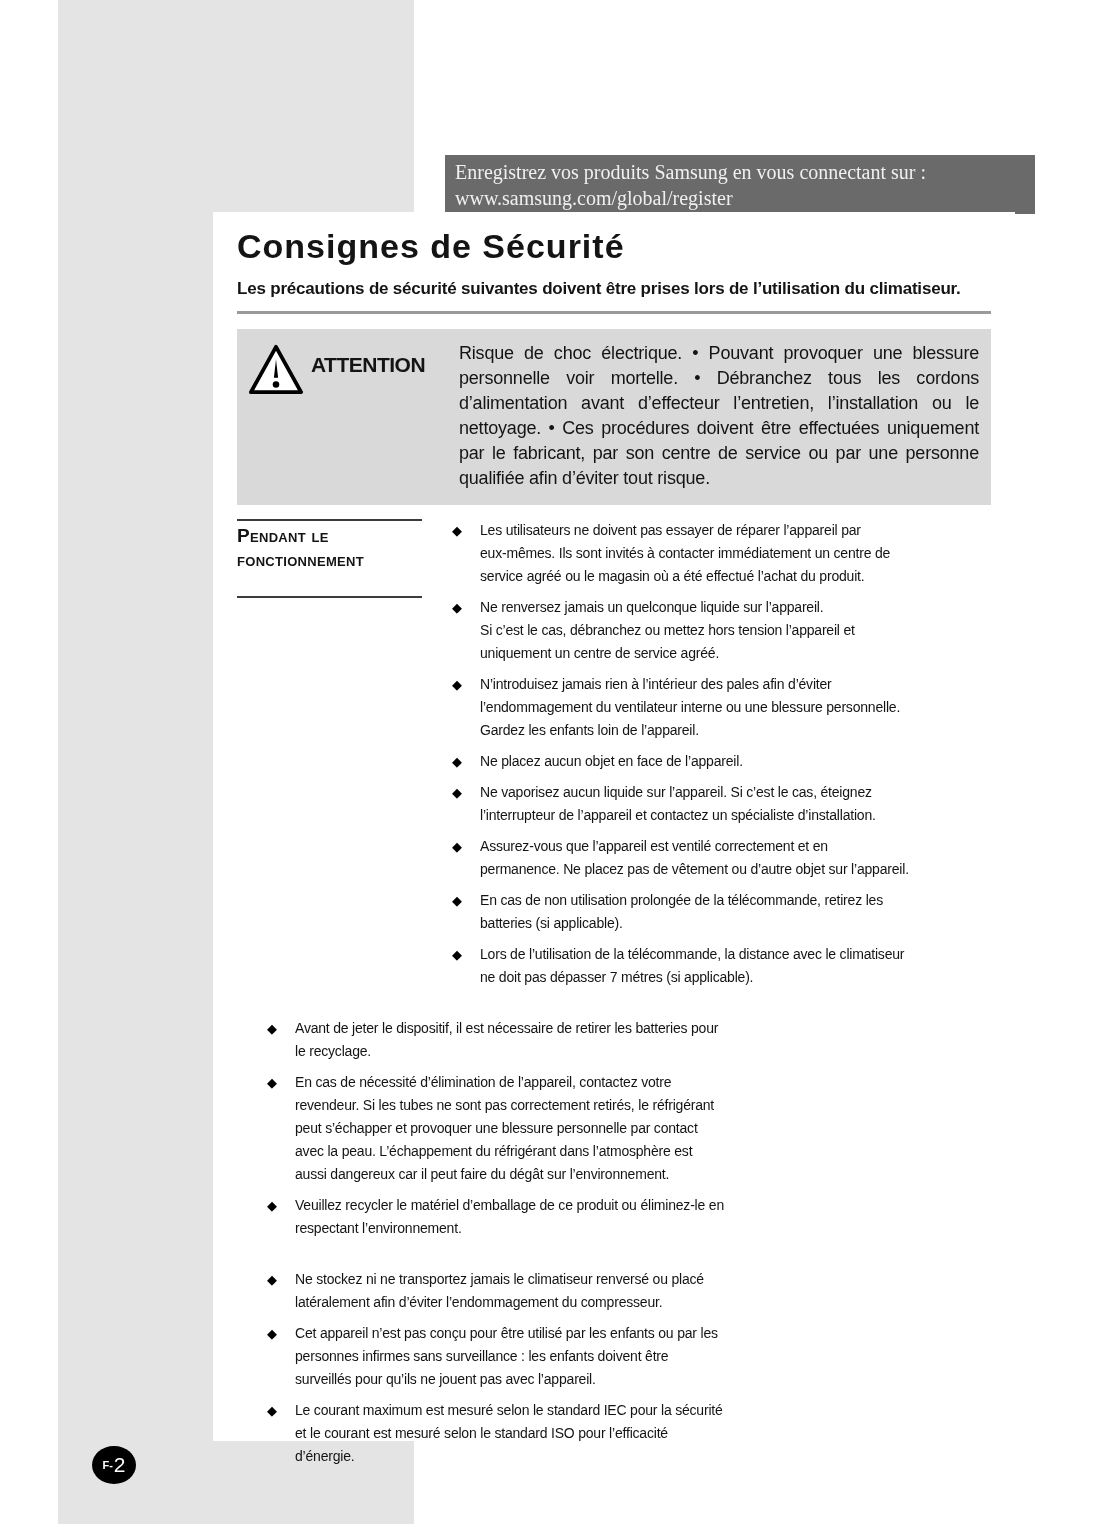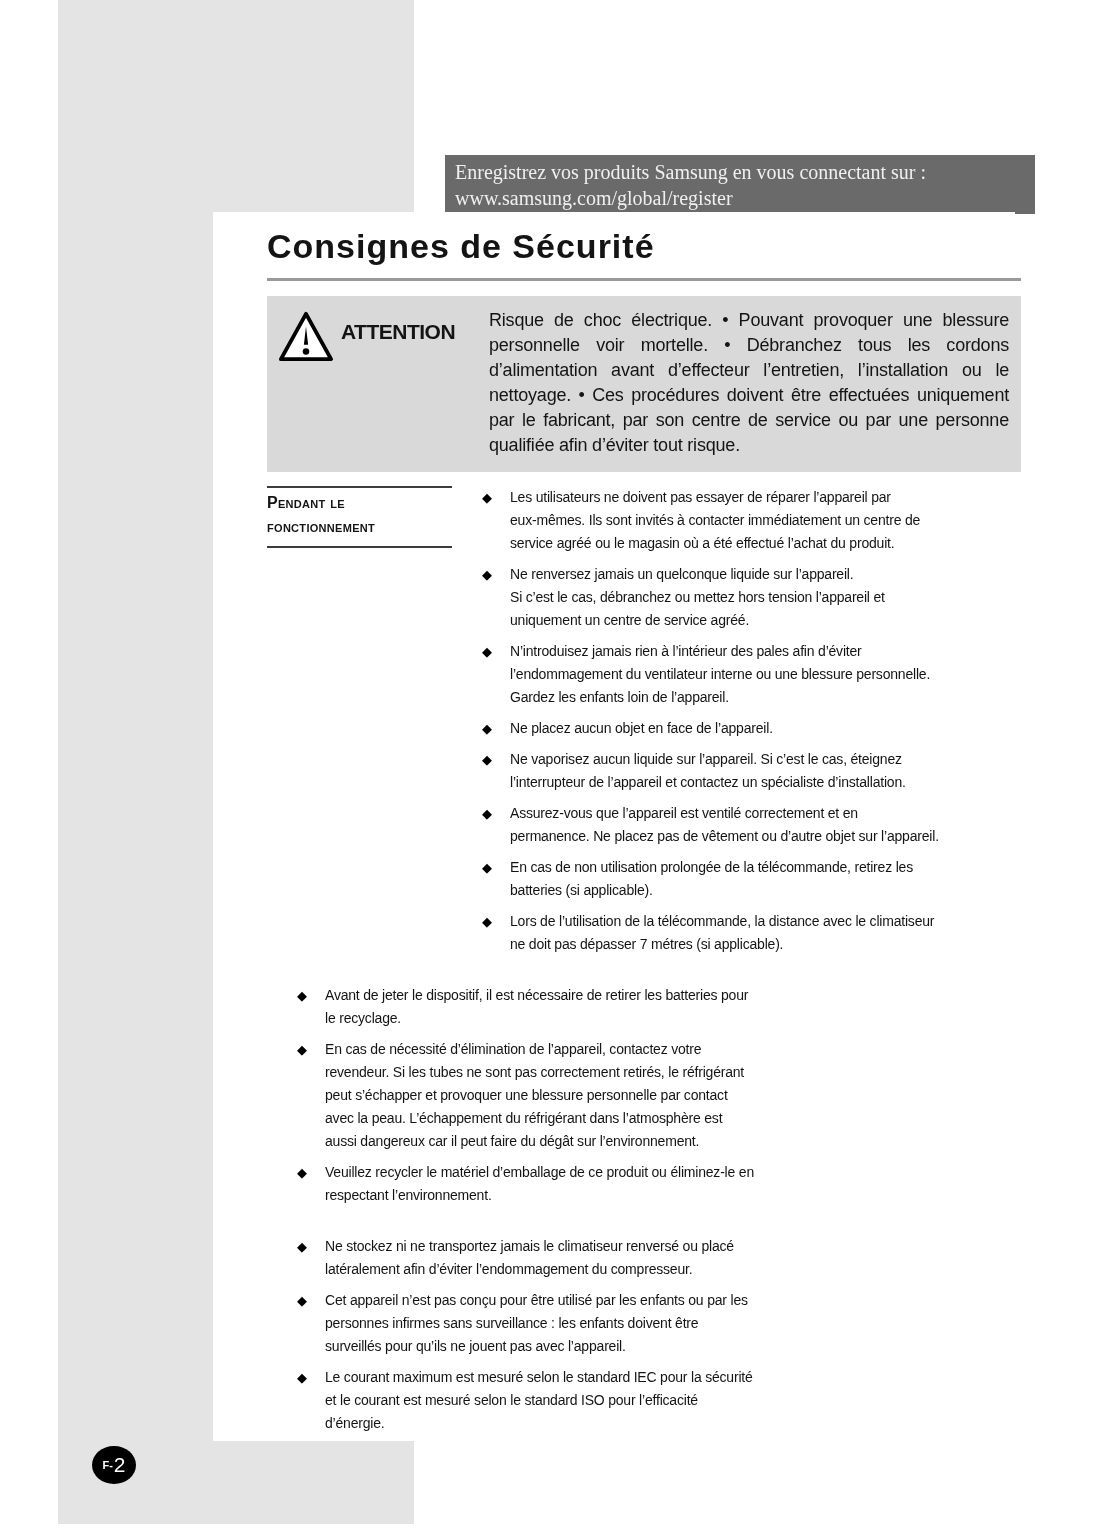--- a/index.html
+++ b/index.html
@@ -15,21 +15,21 @@
   .banner {
     position:absolute; left:425px; top:155px; width:590px; height:59px;
     background:#6a6a6a; color:#f0f0f0; box-sizing:border-box;
     font-family:"Liberation Serif", serif; font-size:20px; line-height:26px;
     padding:4px 10px; white-space:pre-line;margin-left:20px;
   }
   .sheet {
     position:absolute; left:213px; top:212px; width:802px; height:1229px;
     background:#ffffff;
   }
-  .sheet-inner { padding:14px 0 0 24px; width:778px; box-sizing:border-box;margin-left:30px; }
+  .sheet-inner { padding:14px 0 0 24px; width:778px; box-sizing:border-box; }
   .title {
     font-size:34px; font-weight:bold; letter-spacing:1px; line-height:40px;
     margin:0;
   }
   .subtitle {
     margin-top:13px; font-size:17px; font-weight:bold; line-height:20px;
     letter-spacing:-0.2px;
   }
   .rule {
     margin-top:12px; width:100%; height:3px; background:#9a9a9a;
@@ -46,22 +46,22 @@
   }
   .att-text {
     flex:1; font-size:18px; line-height:25px; text-align:justify;
     letter-spacing:-0.2px;
   }
   .sections { margin-top:14px; }
   .section { display:flex; margin-bottom:20px; }
   .sec-label {
     width:185px; flex:0 0 auto; align-self:flex-start;
     border-top:2px solid #3b3b3b; border-bottom:2px solid #3b3b3b;
-    padding:3px 0 7px 0;
-    font-variant:small-caps; font-weight:bold; font-size:16px; line-height:24px;
+    padding:3px 0 24px 0;
+    font-variant:small-caps; font-weight:bold; font-size:19px; line-height:24px;
     letter-spacing:0.3px;
   }
   .sec-bullets { margin-left:30px; width:533px; flex:0 0 auto; }
   .bullet { display:flex; margin-bottom:8px; }
   .diamond {
     width:28px; flex:0 0 auto; font-size:13px; line-height:23px; color:#000;
   }
   .btext {
     flex:1; white-space:pre-line; font-size:14px; line-height:23px;
     letter-spacing:-0.2px;
@@ -81,20 +81,21 @@
 
   <div class="gray-bg"></div>
 
   <div class="banner">Enregistrez vos produits Samsung en vous connectant sur :
 www.samsung.com/global/register</div>
 
   <div class="sheet">
     <div class="sheet-inner">
 
       <h1 class="title">Consignes de Sécurité</h1>
+      <div class="subtitle">Les précautions de sécurité suivantes doivent être prises lors de l’utilisation du climatiseur.</div>
       <div class="rule"></div>
 
       <div class="attention">
         <div class="att-left">
           <svg class="att-icon" viewBox="0 0 60 56">
             <path d="M30 4 L56 51 L4 51 Z" fill="#ffffff" stroke="#000000" stroke-width="4" stroke-linejoin="round"></path>
             <path d="M30 17 L32.2 36 L27.8 36 Z" fill="#000000"></path>
             <circle cx="30" cy="43" r="3.4" fill="#000000"></circle>
           </svg>
           <span class="att-label">ATTENTION</span>

